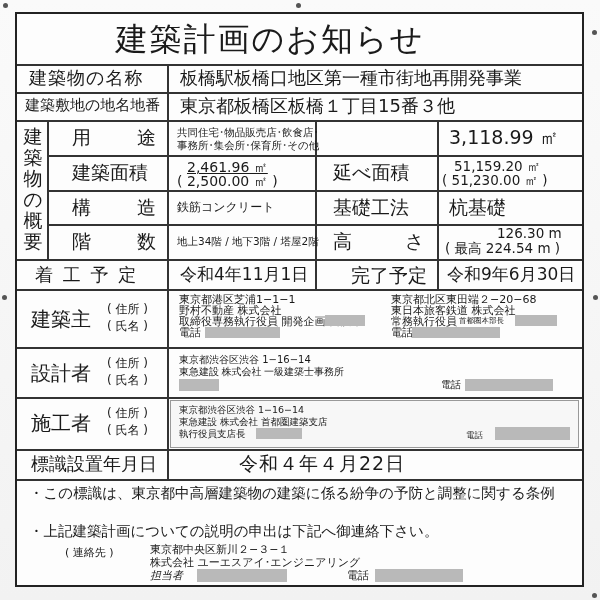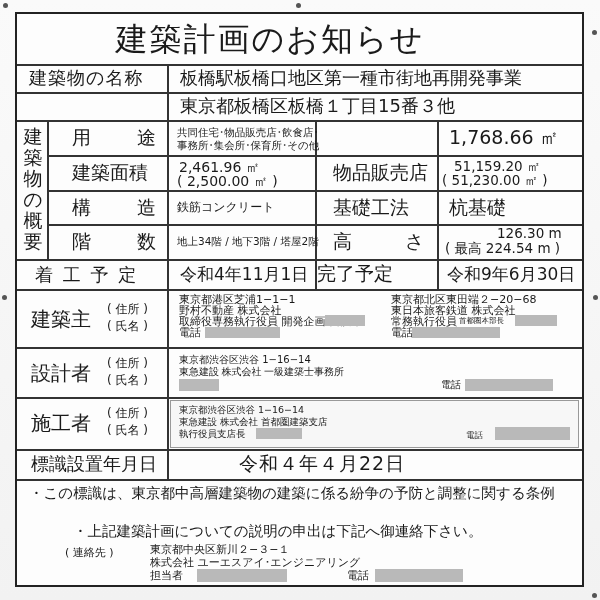--- a/index.html
+++ b/index.html
@@ -66,65 +66,66 @@
     <div class="vl" style="left:150px;top:245px;height:30px;"></div>
     <div class="vl" style="left:298px;top:245px;height:30px;"></div>
     <div class="vl" style="left:420px;top:245px;height:30px;"></div>
     <div class="vl" style="left:150px;top:275px;height:190px;"></div>
 
     <div class="t title" style="left:0;width:506px;text-align:center;top:9px;">建築計画のお知らせ</div>
 
     <div class="t lbl" style="left:12px;top:55px;font-size:18px;letter-spacing:1px;">建築物の名称</div>
     <div class="t lbl" style="left:163px;top:55px;font-size:18px;">板橋駅板橋口地区第一種市街地再開発事業</div>
 
+    <div class="t" style="left:8px;top:84px;font-size:15px;">建築敷地の地名地番</div>
     <div class="t lbl" style="left:163px;top:83px;font-size:18px;">東京都板橋区板橋１丁目15番３他</div>
 
     <div class="abs" style="left:3px;top:112px;width:26px;font-size:19px;line-height:21px;text-align:center;">
       <div>建</div>
       <div>築</div>
       <div>物</div>
       <div>の</div>
       <div>概</div>
       <div>要</div>
     </div>
 
     <div class="t lbl" style="left:55px;top:114px;">用</div>
     <div class="t lbl" style="left:120px;top:114px;">途</div>
     <div class="t sm" style="left:160px;top:112px;">共同住宅･物品販売店･飲食店･</div>
     <div class="t sm" style="left:160px;top:125px;">事務所･集会所･保育所･その他</div>
 
     <div class="t lbl" style="left:55px;top:149px;">建築面積</div>
-    <div class="t mid" style="left:162px;top:146px;">2,461.96 ㎡</div>
+    <div class="t mid" style="left:170px;top:146px;text-decoration:underline;">2,461.96 ㎡</div>
     <div class="t mid" style="left:160px;top:160px;">( 2,500.00 ㎡ )</div>
 
     <div class="t lbl" style="left:55px;top:184px;">構</div>
     <div class="t lbl" style="left:120px;top:184px;">造</div>
     <div class="t" style="left:160px;top:187px;font-size:12px;">鉄筋コンクリート</div>
 
     <div class="t lbl" style="left:55px;top:218px;">階</div>
     <div class="t lbl" style="left:120px;top:218px;">数</div>
     <div class="t" style="left:160px;top:222px;font-size:10.5px;">地上34階 / 地下3階 / 塔屋2階</div>
 
-    <div class="t lbl" style="left:432px;top:114px;">1,768.66 ㎡</div>
+    <div class="t lbl" style="left:432px;top:114px;">3,118.99 ㎡</div>
 
-    <div class="t lbl" style="left:316px;top:149px;">物品販売店</div>
+    <div class="t lbl" style="left:316px;top:149px;">延べ面積</div>
     <div class="t mid" style="left:437px;top:146px;font-size:13.5px;">51,159.20 ㎡</div>
     <div class="t mid" style="left:425px;top:160px;font-size:13.5px;">( 51,230.00 ㎡ )</div>
 
     <div class="t lbl" style="left:316px;top:184px;">基礎工法</div>
     <div class="t lbl" style="left:432px;top:184px;">杭基礎</div>
 
     <div class="t lbl" style="left:316px;top:218px;">高</div>
     <div class="t lbl" style="left:388px;top:218px;">さ</div>
     <div class="t mid" style="left:480px;top:213px;font-size:13.5px;">126.30 m</div>
     <div class="t mid" style="left:428px;top:228px;font-size:13.5px;">( 最高 224.54 m )</div>
 
     <div class="t lbl" style="left:18px;top:252px;font-size:18px;letter-spacing:2px;">着 工 予 定</div>
     <div class="t lbl" style="left:163px;top:252px;font-size:17px;">令和4年11月1日</div>
-    <div class="t lbl" style="left:300px;top:252px;font-family:Liberation Mono, monospace;">完了予定</div>
+    <div class="t lbl" style="left:334px;top:252px;">完了予定</div>
     <div class="t lbl" style="left:430px;top:252px;font-size:17px;">令和9年6月30日</div>
 
     <div class="t lbl" style="left:14px;top:295px;font-size:20px;">建築主</div>
     <div class="t" style="left:90px;top:289px;font-size:12px;">( 住所 )</div>
     <div class="t" style="left:90px;top:306px;font-size:12px;">( 氏名 )</div>
 
     <div class="t xs" style="left:162px;top:280px;">東京都港区芝浦1−1−1</div>
     <div class="t xs" style="left:162px;top:291px;">野村不動産 株式会社</div>
     <div class="t xs" style="left:162px;top:302px;">取締役専務執行役員 開発企画本部長</div>
     <div class="mask" style="left:308px;top:301px;width:40px;height:11px;"></div>
@@ -156,24 +157,24 @@
     <div class="t" style="left:162px;top:403px;font-size:9.5px;">東急建設 株式会社 首都圏建築支店</div>
     <div class="t" style="left:162px;top:415px;font-size:9.5px;">執行役員支店長</div>
     <div class="mask" style="left:239px;top:414px;width:46px;height:11px;"></div>
     <div class="t" style="left:449px;top:417px;font-size:8.5px;">電話</div>
     <div class="mask" style="left:478px;top:413px;width:75px;height:13px;"></div>
 
     <div class="t lbl" style="left:14px;top:441px;font-size:18px;">標識設置年月日</div>
     <div class="t lbl" style="left:222px;top:440px;font-size:19px;letter-spacing:1px;">令和４年４月22日</div>
 
     <div class="t note" style="left:12px;top:472px;">・この標識は、東京都中高層建築物の建築に係る紛争の予防と調整に関する条例</div>
-    <div class="t note" style="left:12px;top:510px;margin-left:44px;">・上記建築計画についての説明の申出は下記へ御連絡下さい。</div>
+    <div class="t note" style="left:12px;top:510px;">・上記建築計画についての説明の申出は下記へ御連絡下さい。</div>
 
     <div class="t" style="left:48px;top:533px;font-size:11px;">( 連絡先 )</div>
     <div class="t" style="left:133px;top:530px;font-size:11px;">東京都中央区新川２−３−１</div>
     <div class="t" style="left:133px;top:543px;font-size:11px;">株式会社 ユーエスアイ･エンジニアリング</div>
-    <div class="t" style="left:133px;top:556px;font-size:11px;">担当者</div>
+    <div class="t" style="left:133px;top:556px;font-size:11px;font-style:italic;">担当者</div>
     <div class="mask" style="left:180px;top:555px;width:90px;height:13px;"></div>
     <div class="t" style="left:330px;top:556px;font-size:11px;">電話</div>
     <div class="mask" style="left:358px;top:555px;width:88px;height:13px;"></div>
 
   </div>
 </div>
 
 </body></html>

